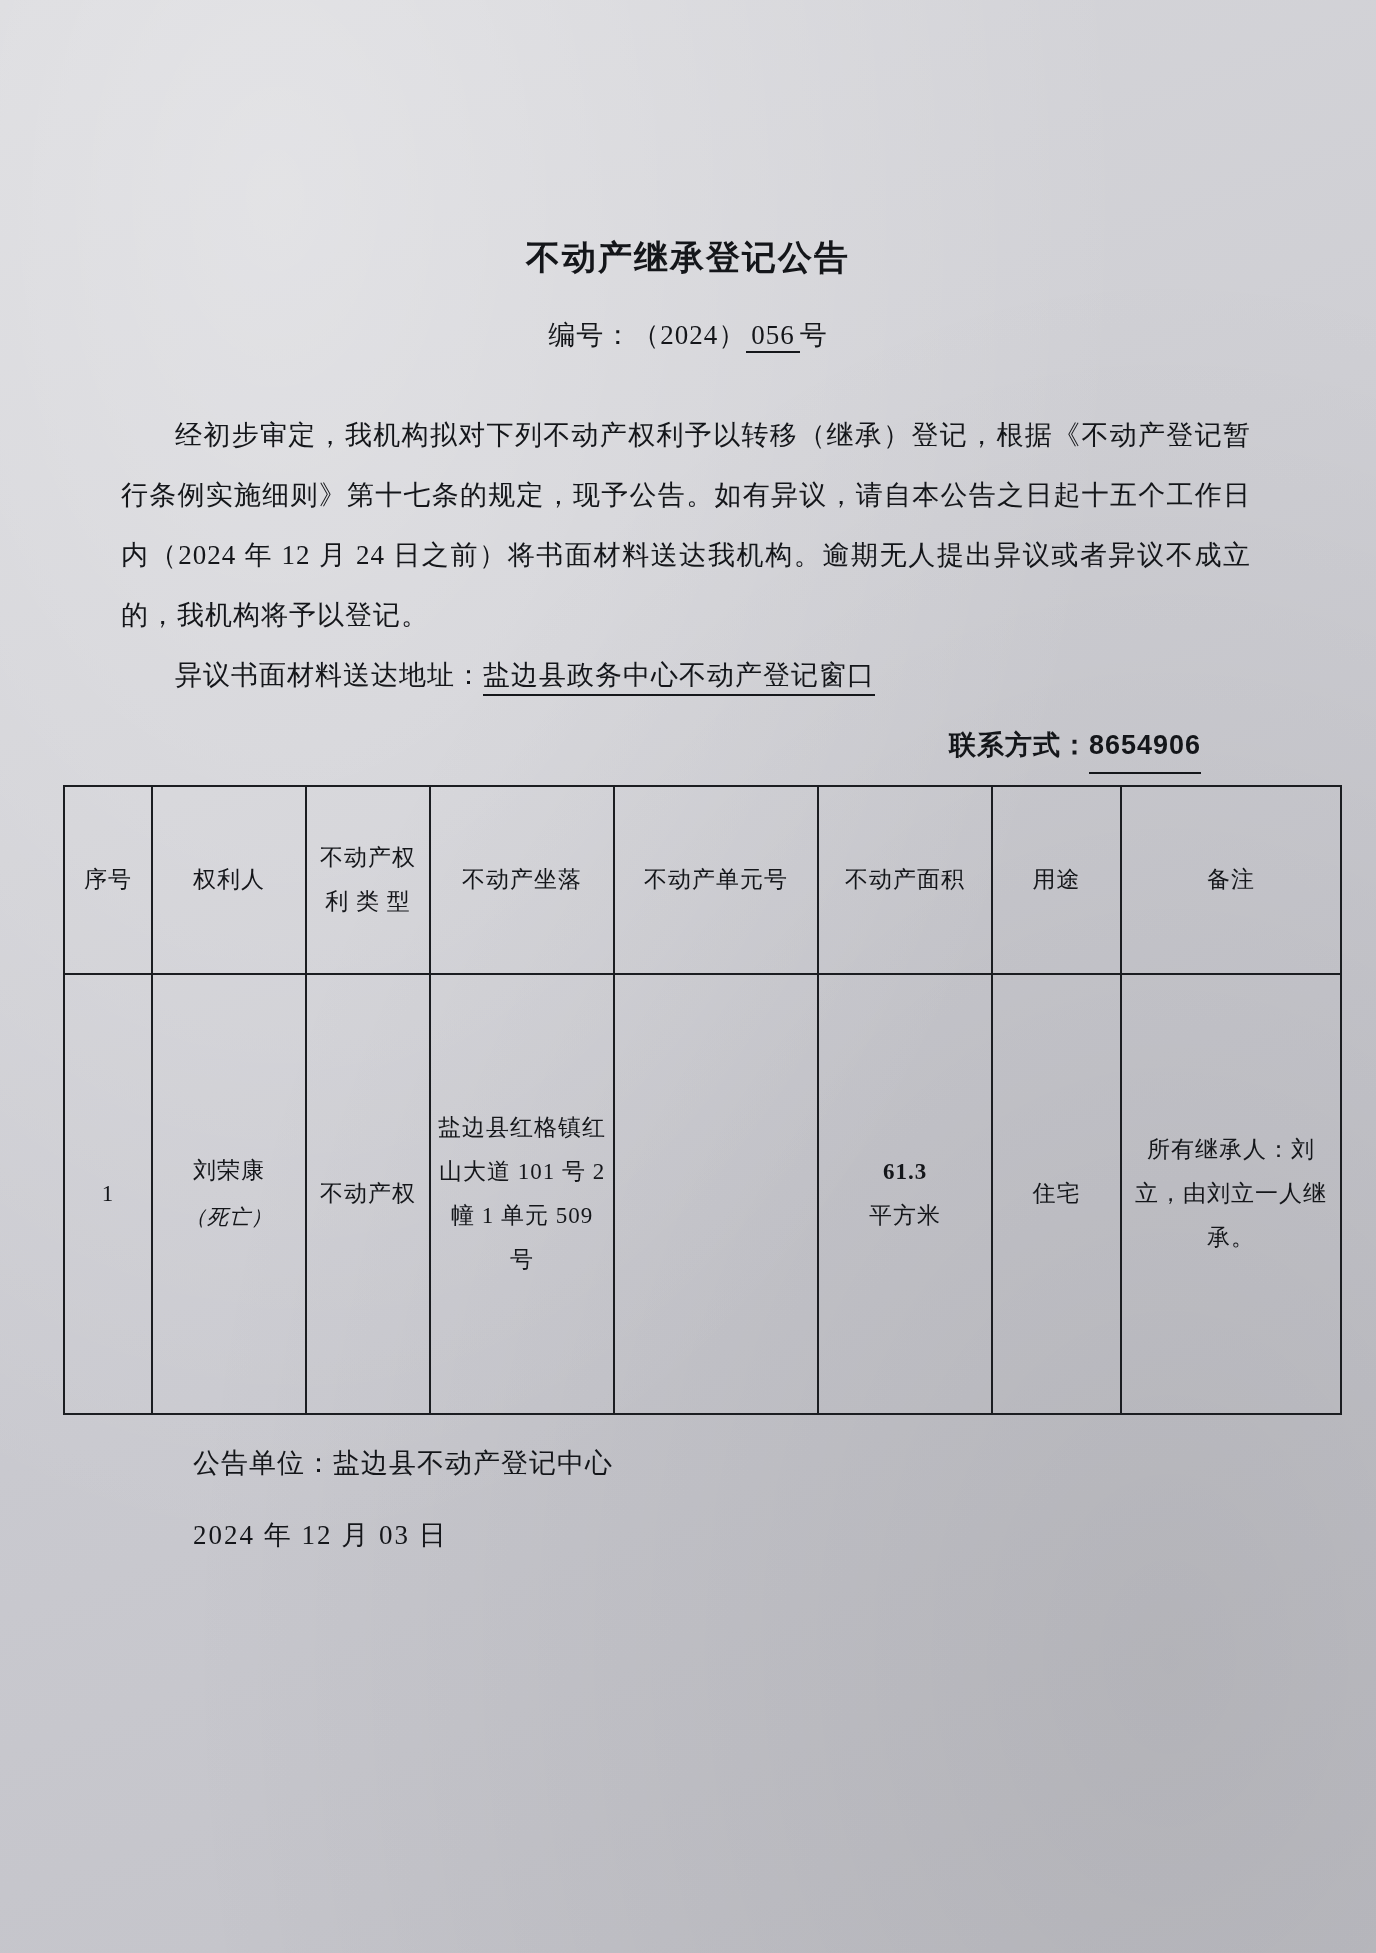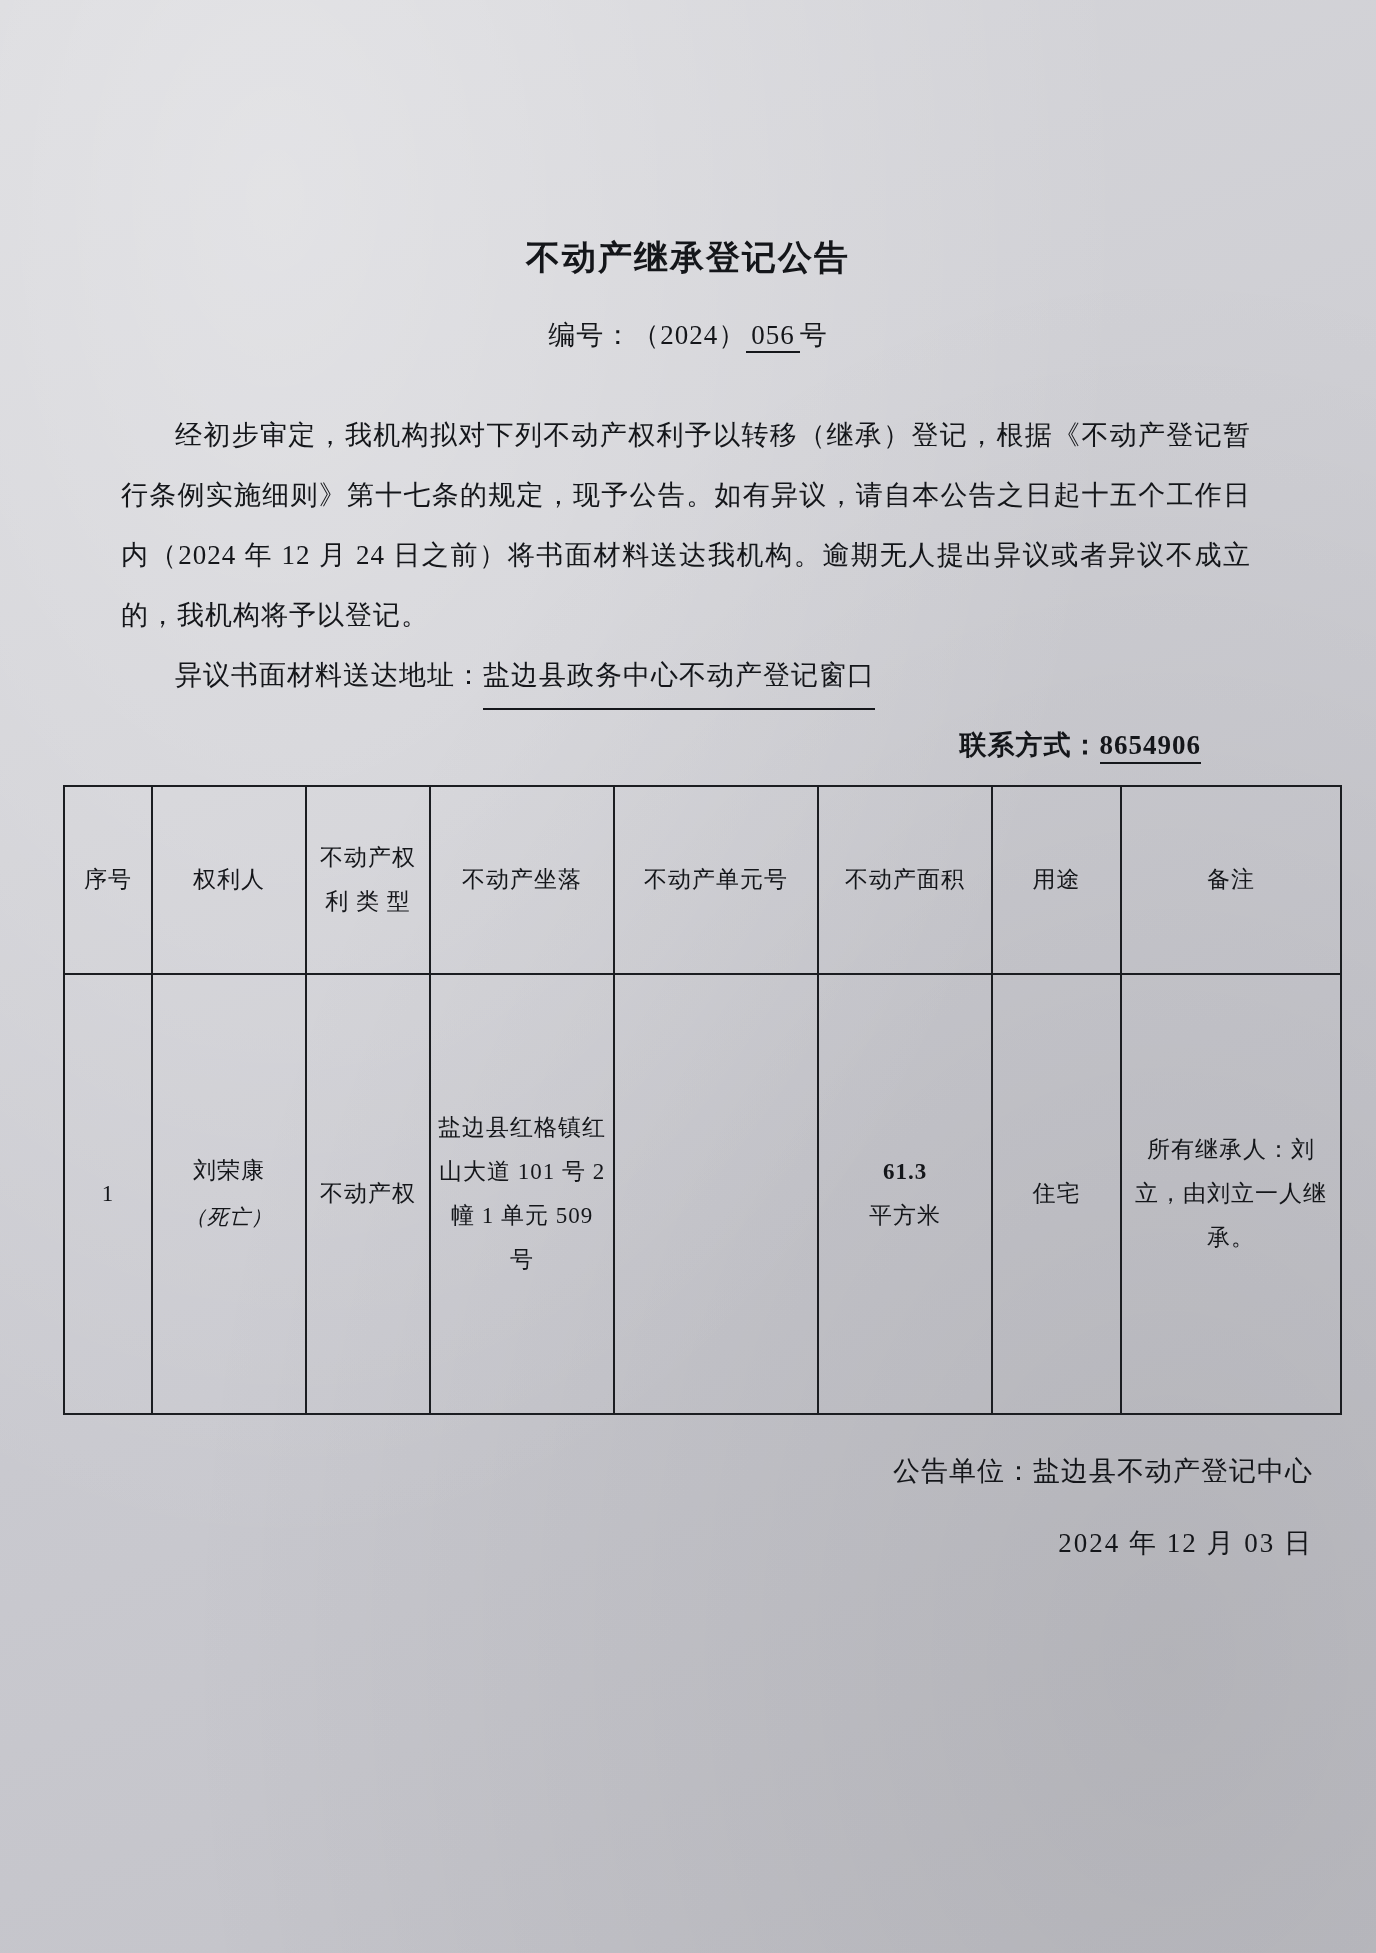--- a/index.html
+++ b/index.html
@@ -72,35 +72,35 @@
   }
   .body-text p {
     margin: 0;
     text-indent: 2em;
   }
   .addr-line {
     margin-top: 2px;
   }
   .ul {
     border-bottom: 2px solid #15171b;
-    padding-bottom: 18px;
+    padding-bottom: 4px;
   }
 
   .contact {
     margin-top: 22px;
     padding-right: 112px;
     text-align: right;
     font-size: 27px;
     font-weight: bold;
     letter-spacing: 1px;
   }
   .contact .val {
     border-bottom: 2px solid #15171b;
-    padding-bottom: 2px;
-    font-family: Liberation Serif, serif;
+    padding-bottom: 12px;
+    font-family: Liberation Sans, sans-serif;
   }
 
   table.reg {
     margin-top: 22px;
     width: 1245px;
     border-collapse: collapse;
     table-layout: fixed;
   }
   table.reg th, table.reg td {
     border: 2px solid #1b1d21;
@@ -142,22 +142,22 @@
     text-align: left;
     font-size: 21px;
     line-height: 48px;
     padding-left: 14px;
     padding-right: 10px;
   }
   .area-cell { line-height: 46px; border-radius: 11px; }
   .area-cell .n { font-weight: bold; }
 
   .footer {
-    margin-top: 38px;
-    text-align: right;
+    margin-top: 30px;
+    text-align: left;
     font-size: 27px;
     letter-spacing: 1px;
     padding-left: 130px;
   }
   .footer .date {
     margin-top: 36px;
     font-family: "Liberation Serif", serif;
     letter-spacing: 2px;
   }
 </style>

